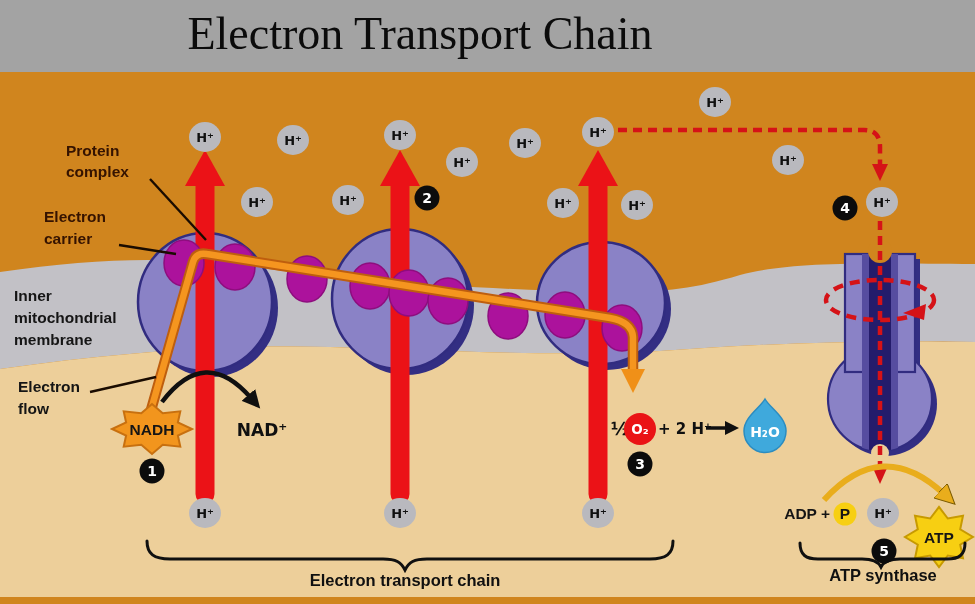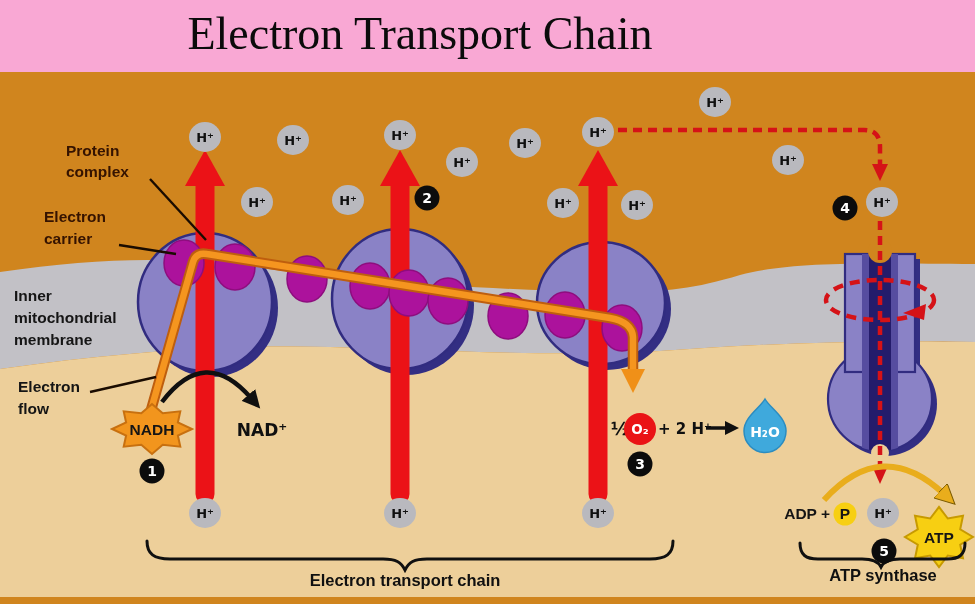--- a/index.html
+++ b/index.html
@@ -1,16 +1,16 @@
 <!DOCTYPE html>
 <html><head>
 <meta charset="utf-8">
 <style>
   html,body{margin:0;padding:0;background:#ffffff;}
-  .stage{position:relative;width:975px;height:604px;background:#f9a8d4;overflow:hidden;
+  .stage{position:relative;width:975px;height:604px;background:#a3a3a3;overflow:hidden;
          font-family:"Liberation Sans",sans-serif;}
   svg{display:block;}
   text{user-select:none;}
   .title{font-family:"Liberation Serif",serif;font-size:46px;fill:#0b0b0b;}
   .lbl{font-family:"Liberation Sans",sans-serif;font-weight:bold;font-size:15.5px;fill:#151515;}
   .lbl-orange{fill:#351300;}
   .glyph{font-family:"DejaVu Sans",sans-serif;font-weight:bold;}
   .hion-t{font-size:13px;fill:#101010;}
   .badge-t{font-size:14px;fill:#ffffff;}
   .caption{font-family:"Liberation Sans",sans-serif;font-weight:bold;font-size:16.5px;fill:#101010;}

